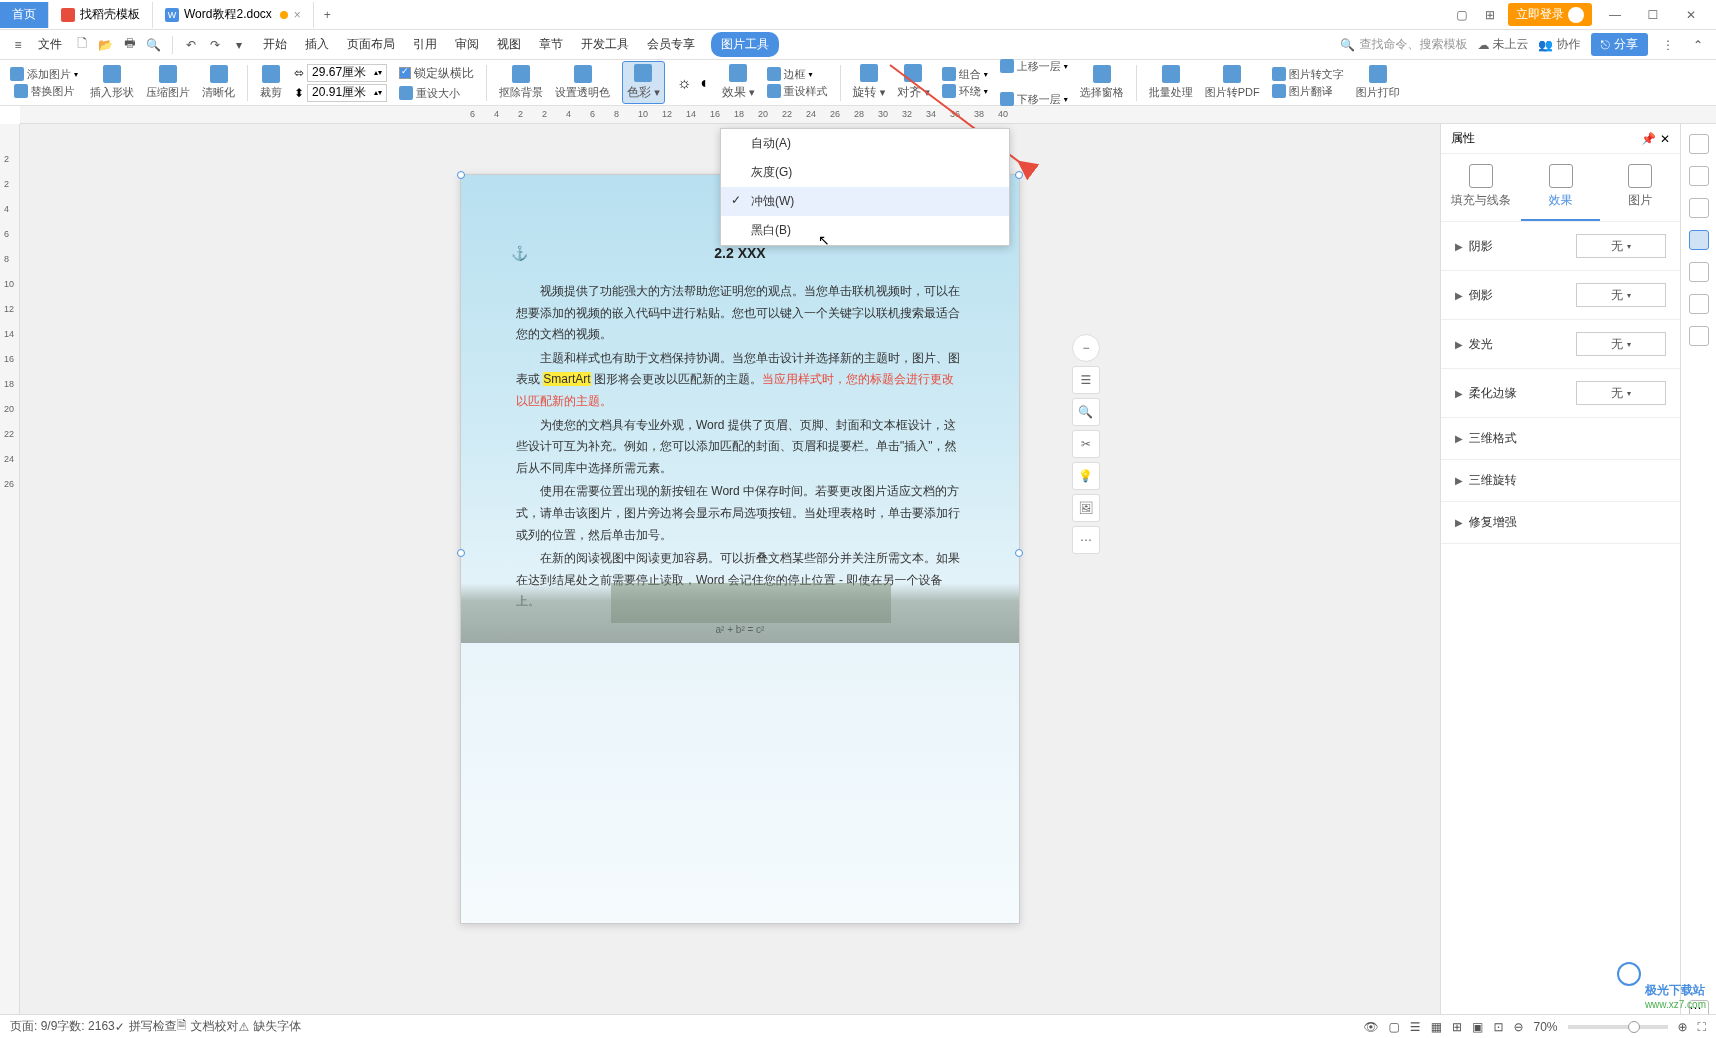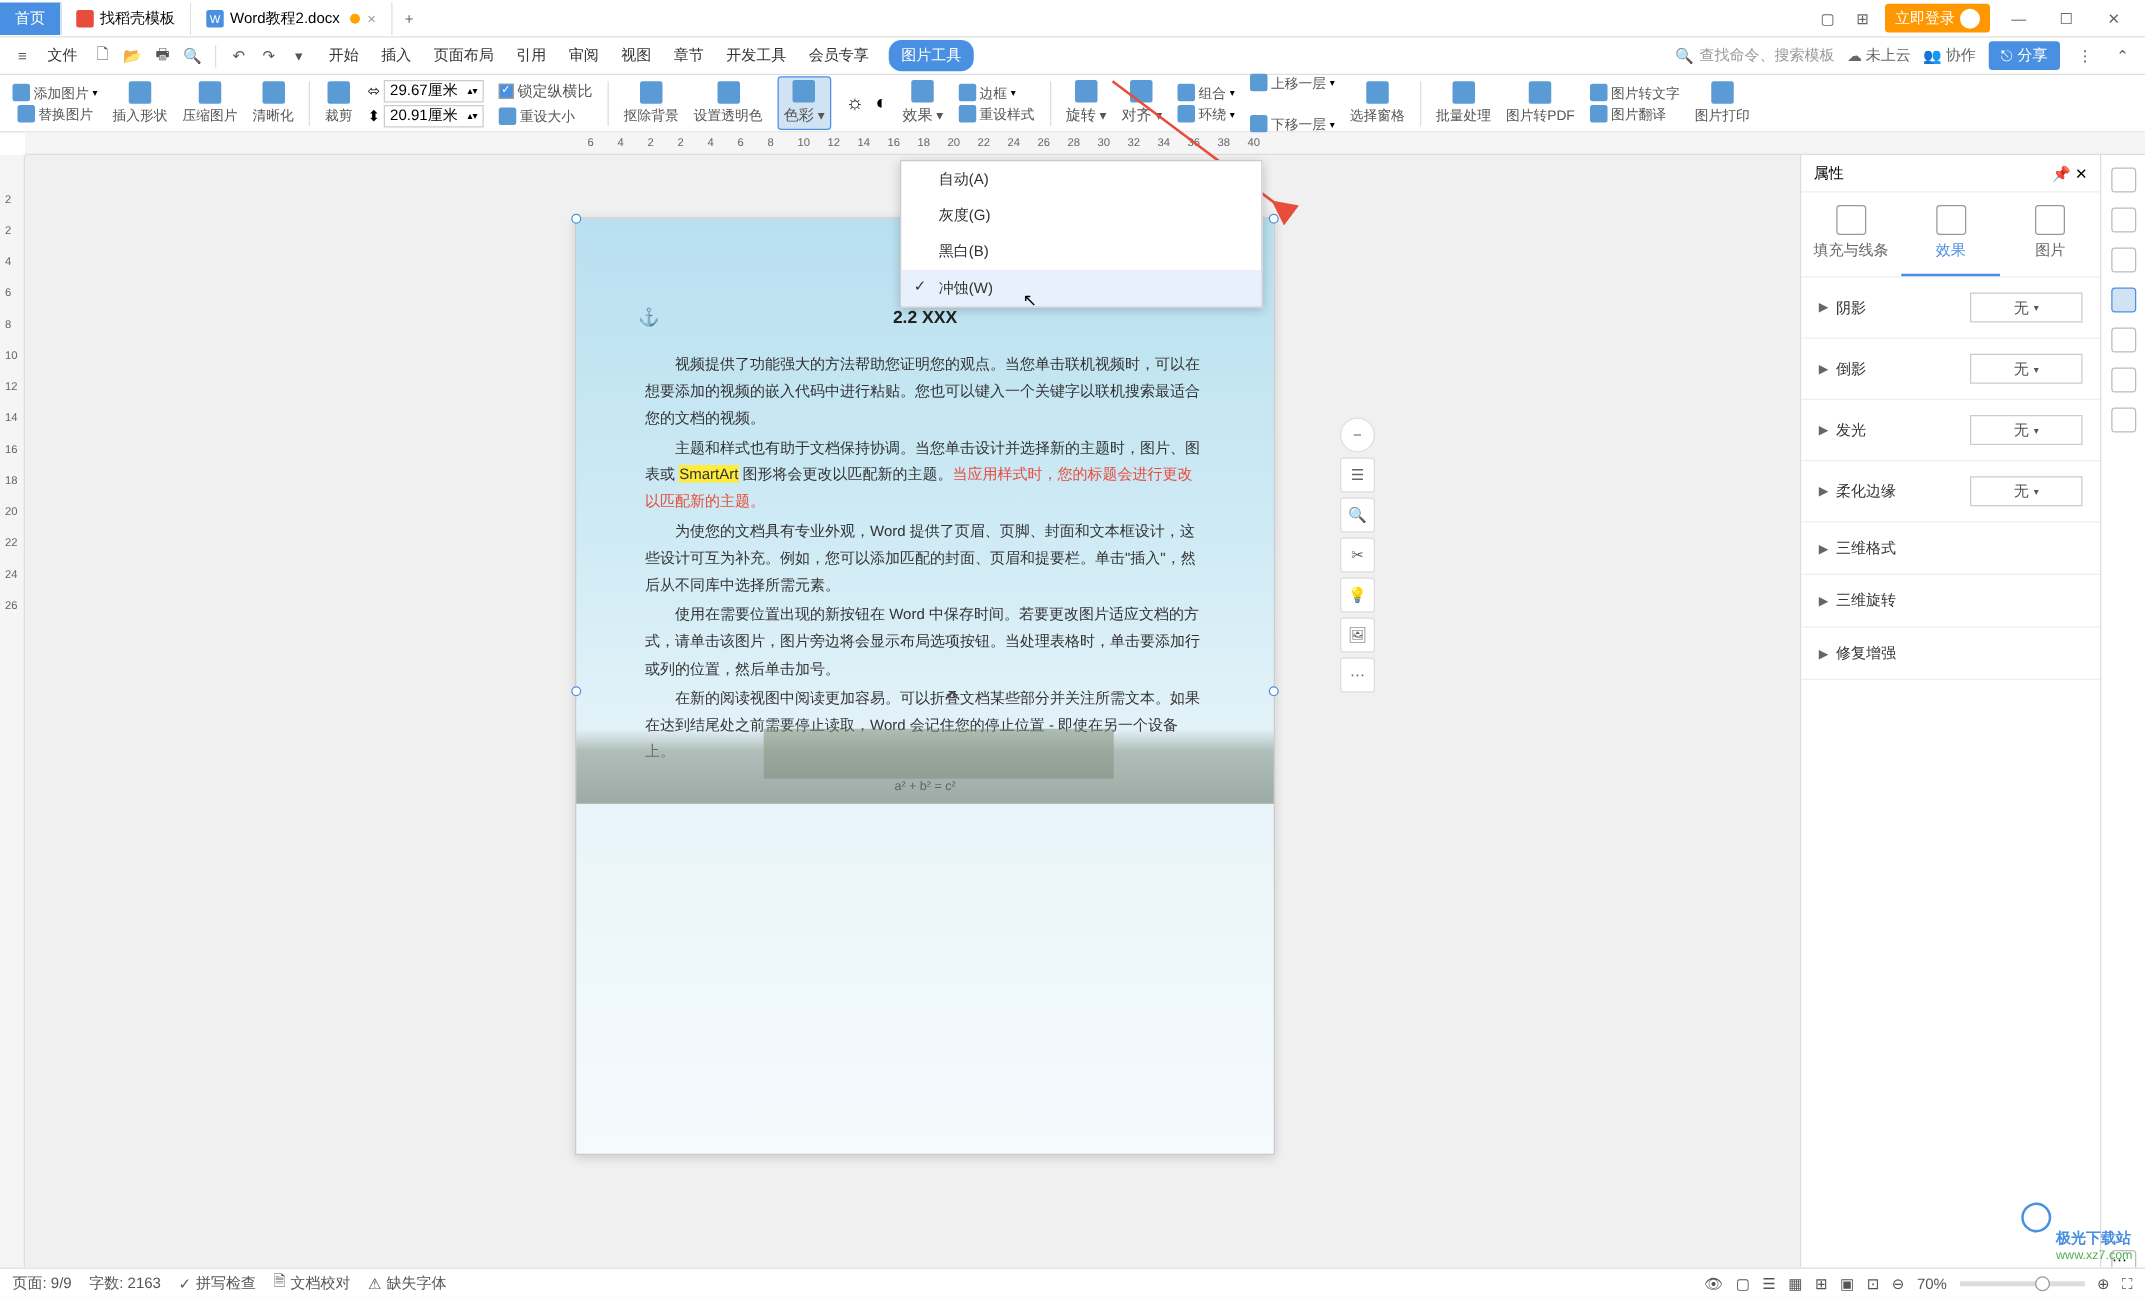--- a/index.html
+++ b/index.html
@@ -85,21 +85,21 @@
 .rp-tab-icon{width:24px;height:24px;margin:0 auto 4px;border:1px solid #999;border-radius:3px;}
 .rp-section{padding:12px 14px;border-bottom:1px solid #eee;display:flex;align-items:center;justify-content:space-between;}
 .rp-sec-title{display:flex;align-items:center;gap:6px;color:#333;}
 .rp-arrow{color:#666;font-size:10px;}
 .rp-select{width:90px;height:24px;border:1px solid #ccc;display:flex;align-items:center;justify-content:center;gap:4px;font-size:11px;color:#555;}
 
 .right-rail{width:36px;border-left:1px solid #ddd;display:flex;flex-direction:column;align-items:center;gap:12px;padding-top:10px;}
 .rail-ic{width:20px;height:20px;border:1px solid #bbb;border-radius:3px;}
 .rail-ic.active{background:#d0e3f5;border-color:#4a90e2;}
 
-.statusbar{position:absolute;bottom:0;left:0;right:0;height:24px;background:#fff;border-top:1px solid #ddd;display:flex;align-items:center;padding:0 10px;gap:14px;font-size:11px;color:#555;}
+.statusbar{position:absolute;bottom:0;left:0;right:0;height:24px;background:#fff;border-top:1px solid #ddd;display:flex;align-items:center;padding:0 10px;gap:0;font-size:11px;color:#555;}
 .sb-item{display:flex;align-items:center;gap:4px;}
 .sb-right{margin-left:auto;display:flex;align-items:center;gap:10px;}
 .zoom-slider{width:100px;height:4px;background:#ddd;position:relative;}
 .zoom-thumb{position:absolute;left:60%;top:-4px;width:12px;height:12px;background:#fff;border:1px solid #999;border-radius:50%;}
 
 .watermark{position:absolute;right:10px;bottom:28px;display:flex;align-items:center;gap:4px;}
 .wm-logo{width:24px;height:24px;border:2px solid #4a90e2;border-radius:50%;}
 .wm-txt{color:#4a90e2;font-weight:bold;margin-top:44px;}
 .wm-url{color:#4CAF50;font-size:10px;}
 </style>
@@ -479,22 +479,22 @@
     <div class="rail-ic"></div>
     <div class="rail-ic"></div>
     <div style="flex:1"></div>
     <div class="rail-ic">⋯</div>
   </div>
 </div>
 
 <div class="dropdown-menu">
   <div class="dd-item">自动(A)</div>
   <div class="dd-item">灰度(G)</div>
+  <div class="dd-item checked hover">冲蚀(W)</div>
   <div class="dd-item">黑白(B)</div>
-  <div class="dd-item checked hover">冲蚀(W)</div>
 </div>
 <div class="cursor-arrow">↖</div>
 
 <svg class="arrow-annotation">
   <defs>
       <marker id="ah" markerWidth="10" markerHeight="10" refX="2" refY="5" orient="auto">
         <path d="M0,0 L10,5 L0,10 Z" fill="#e74c3c"></path>
       </marker>
     </defs>
   <path class="arrow-line" d="M150,110 L10,5" marker-start="url(#ah)"></path>

